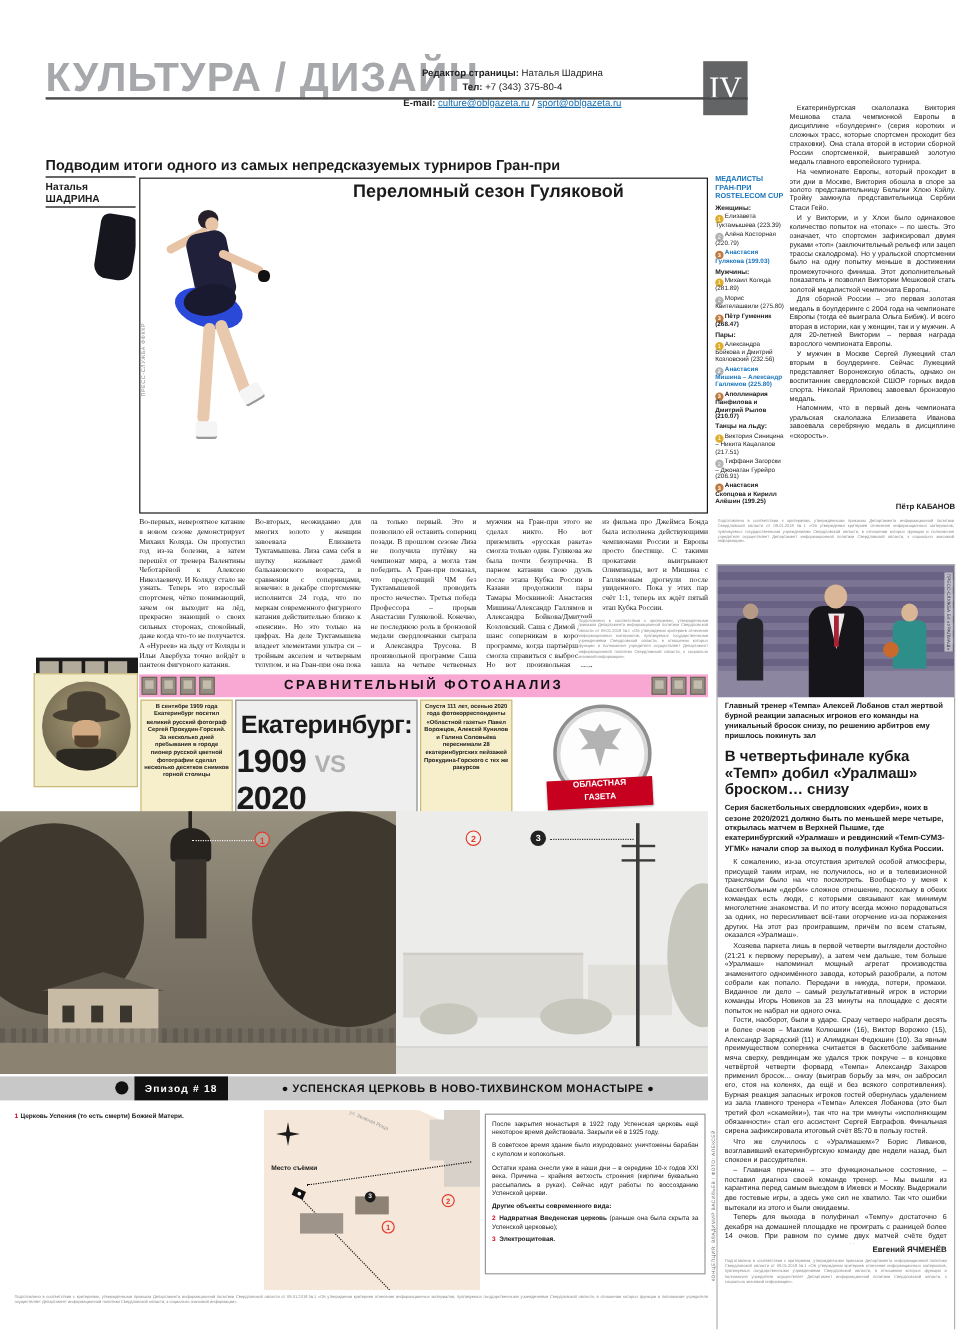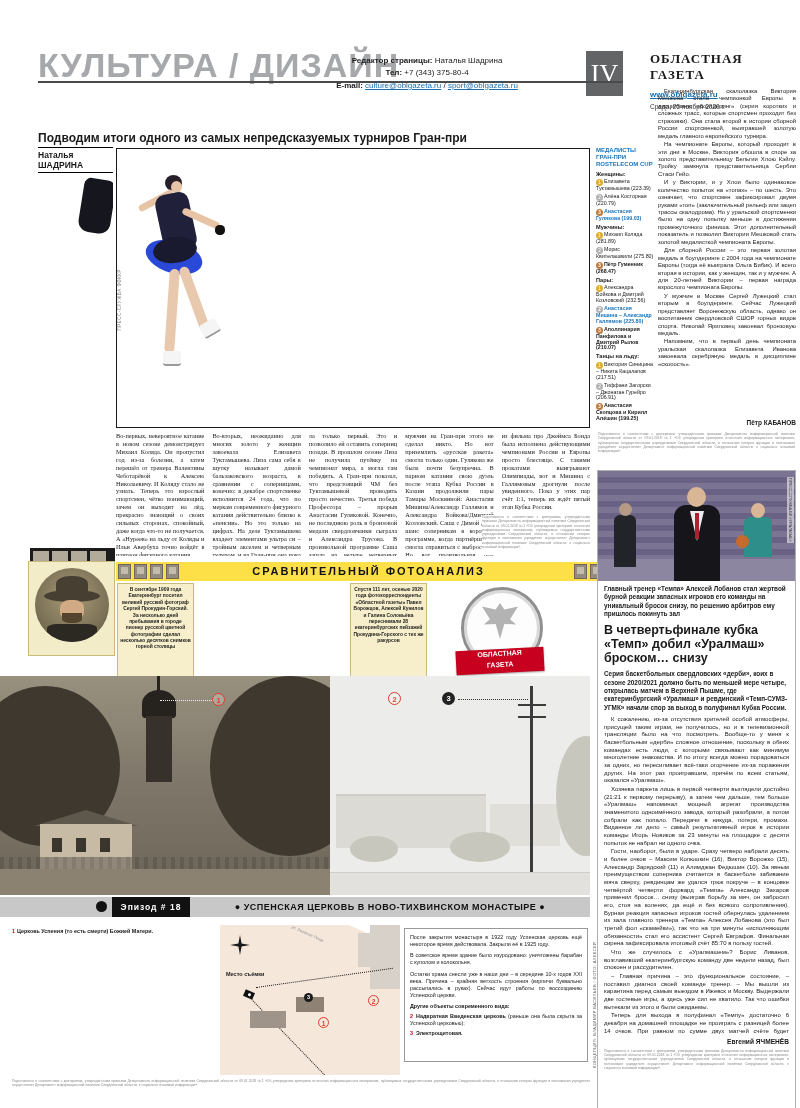--- a/index.html
+++ b/index.html
@@ -93,21 +93,21 @@
   .fineprint{font-size:3.4px;color:#8a8a8a;line-height:1.25;text-align:justify;}
   .fp1{left:598px;top:432px;width:197px;height:34px;overflow:hidden;}
 
   
   .contcols{left:116px;top:432px;width:474px;height:124px;display:flex;gap:8px;}
   .ccol{flex:1;font-family:"Liberation Serif",serif;font-size:6.3px;line-height:1.26;
         text-align:justify;overflow:hidden;}
   .fp2{left:482px;top:515px;width:108px;height:40px;overflow:hidden;background:#fff;}
 
   
-  .band{left:116px;top:562px;width:474px;height:19px;background:#fde047;padding-left:31px;}
+  .band{left:116px;top:562px;width:474px;height:19px;background:#f9a8d4;}
   .band-title{position:absolute;left:0;top:3px;width:100%;text-align:center;font-size:11px;
               font-weight:bold;letter-spacing:2px;color:#111;}
   .thumb{position:absolute;top:2px;width:13px;height:15px;background:#948c80;border:1px solid #6f675c;box-sizing:border-box;}
   .thumb i{display:block;margin:2px;height:7px;background:#c3bbac;}
   .ybox{top:583px;width:77px;height:107px;background:#f7efcb;border:1px solid #c9b97b;box-sizing:border-box;
         font-size:4.9px;line-height:1.3;text-align:center;padding:3px 2px;color:#222;font-weight:bold;}
   .centerpanel{left:196px;top:583px;width:152px;height:107px;background:#efefef;border:1px solid #8a8a8a;
                box-sizing:border-box;display:flex;flex-direction:column;align-items:center;justify-content:center;}
   .cp1{font-size:21px;font-weight:bold;letter-spacing:-0.5px;}
   .cp2{font-size:27px;font-weight:bold;letter-spacing:-0.5px;margin-top:2px;}
@@ -216,25 +216,20 @@
   <div class="abs kultura">КУЛЬТУРА / ДИЗАЙН</div>
   <div class="abs editor">
     <div><span class="b">Редактор страницы:</span> <span>Наталья Шадрина</span></div>
     <div><span class="b">Тел:</span> <span>+7 (343) 375-80-4</span></div>
     <div><span class="b">E-mail:</span>
       <a>culture@oblgazeta.ru</a>
       <span>/</span>
       <a>sport@oblgazeta.ru</a></div>
   </div>
   <div class="abs pagenum">IV</div>
-  <div class="abs masthead">
-    <div class="mh-title">ОБЛАСТНАЯ ГАЗЕТА</div>
-    <a class="mh-url">www.oblgazeta.ru</a>
-    <div class="mh-date">Среда, 25 ноября 2020 г.</div>
-  </div>
   <div class="abs hrule"></div>
   <div class="abs subhead">Подводим итоги одного из самых непредсказуемых турниров Гран-при</div>
 
   <div class="abs byline-box">Наталья ШАДРИНА</div>
   <div class="abs leftcol">
     <div class="inset"></div>
     <div>
         <p class="lede"></p>
         <p></p>
         <p></p>
@@ -250,20 +245,21 @@
     <div class="portrait">
       <div class="hat-top"></div>
       <div class="hat-brim"></div>
       <div class="face"></div>
       <div class="beard"></div>
       <div class="coat"></div>
     </div>
   </div>
 
   <div class="abs gbox">
+    <div class="gb-title">Переломный сезон Гуляковой</div>
     <div class="gb-photo">
       <div class="hair"></div>
       <div class="skface"></div>
       <div class="arm1"></div>
       <div class="bodice"></div>
       <div class="arm2"></div>
       <div class="glove"></div>
       <div class="skirt"></div>
       <div class="skirt2"></div>
       <div class="leg1"></div>
@@ -384,20 +380,28 @@
       </div>
     <div class="thumb" style="right:18px">
         <i></i>
       </div>
     <div class="thumb" style="right:34px">
         <i></i>
       </div>
     <div class="band-title">СРАВНИТЕЛЬНЫЙ ФОТОАНАЛИЗ</div>
   </div>
   <div class="abs ybox" style="left:117px">В сентябре 1909 года Екатеринбург посетил великий русский фотограф Сергей Прокудин-Горский. За несколько дней пребывания в городе пионер русской цветной фотографии сделал несколько десятков снимков горной столицы</div>
+  <div class="abs centerpanel">
+    <div class="cp1">Екатеринбург:</div>
+    <div class="cp2">
+      <span>1909</span>
+      <span class="vs">VS</span>
+      <span>2020</span>
+    </div>
+  </div>
   <div class="abs ybox" style="left:350px">Спустя 111 лет, осенью 2020 года фотокорреспонденты «Областной газеты» Павел Ворожцов, Алексей Кунилов и Галина Соловьёва переснимали 28 екатеринбургских пейзажей Прокудина-Горского с тех же ракурсов</div>
   <div class="abs crest">
     <div class="crest-circle"></div>
     <div class="crest-eagle"></div>
     <div class="ribbon">
       <div>ОБЛАСТНАЯ</div>
       <div>ГАЗЕТА</div>
     </div>
   </div>
 

